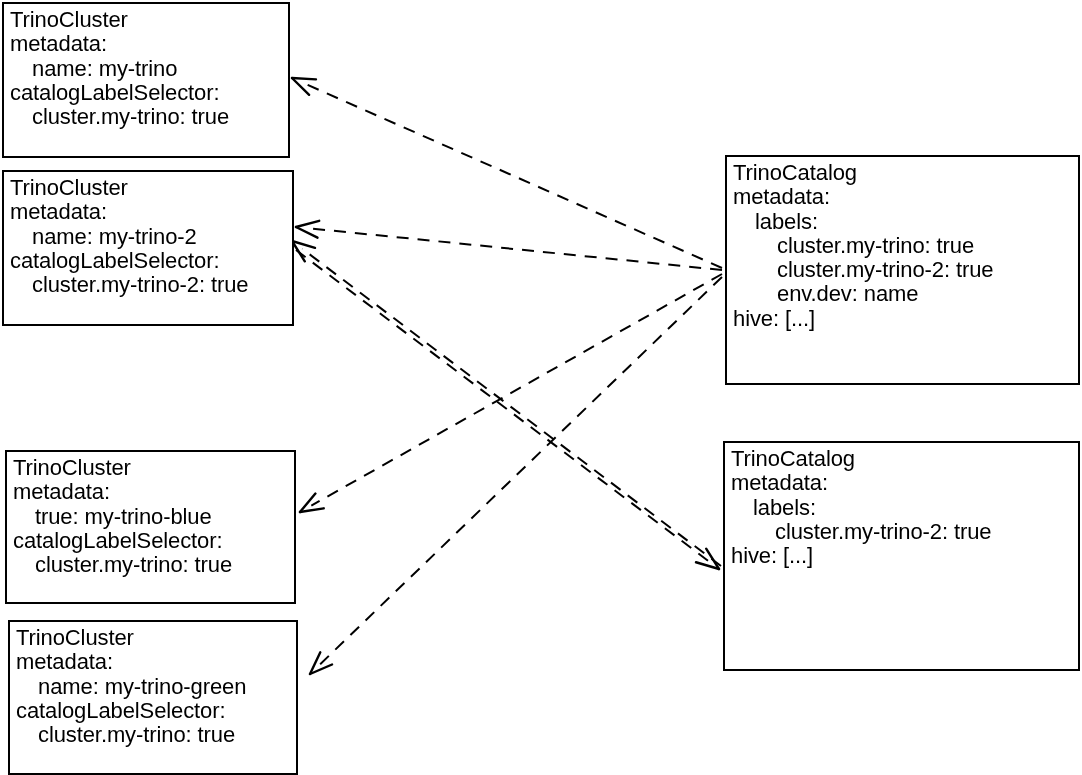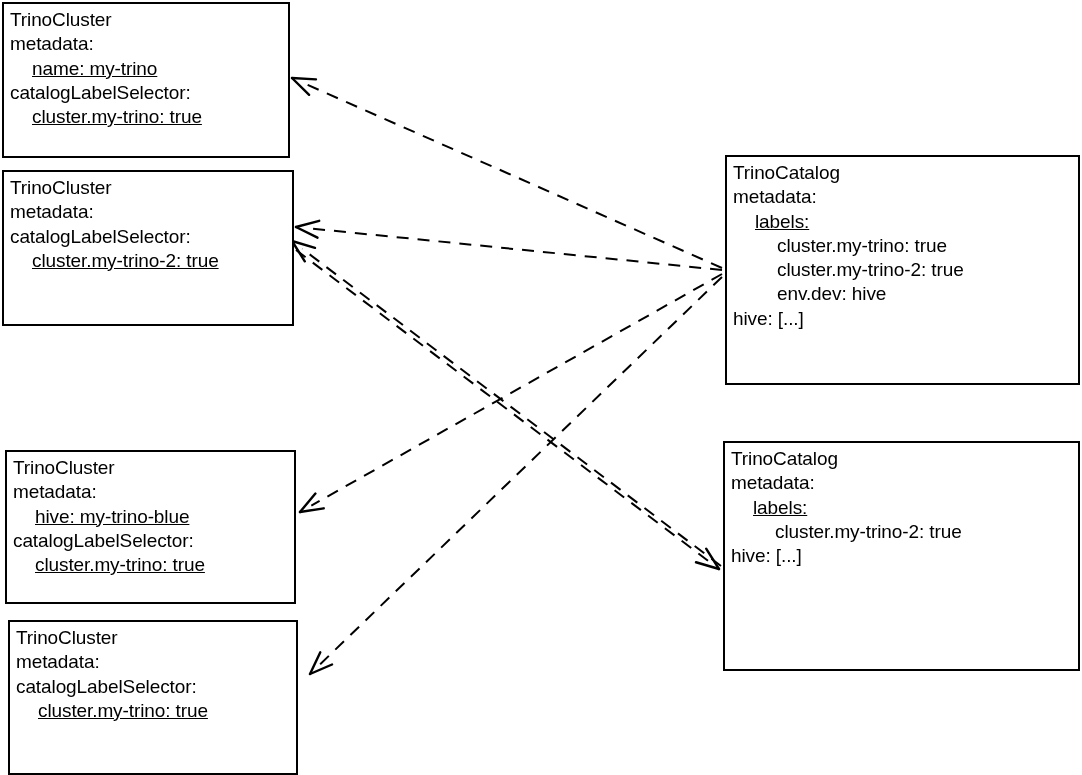--- a/index.html
+++ b/index.html
@@ -17,27 +17,27 @@
   }
   .node {
     position: absolute;
     box-sizing: border-box;
     border: 2px solid #000000;
     background: #ffffff;
     padding: 4px 0 0 6px;
     z-index: 2;
   }
   .line {
-    font-size: 19px;
+    font-size: 22px;
     line-height: 24.3px;
     color: #000000;
     white-space: pre;
     letter-spacing: -0.1px;
   }
-  .indent1 { padding-left: 22px; text-decoration: underline; }
+  .indent1 { padding-left: 22px; }
   .indent2 { padding-left: 44px; }
   #wires {
     position: absolute;
     left: 0;
     top: 0;
     width: 1082px;
     height: 775px;
     z-index: 1;
     overflow: visible;
   }
@@ -84,43 +84,45 @@
       <div class="node" style="left: 2px; top: 2px; width: 288px; height: 156px; border-color: rgb(0, 0, 0);">
         <div class="line">TrinoCluster</div>
         <div class="line">metadata:</div>
         <div class="line indent1">name: my-trino</div>
         <div class="line">catalogLabelSelector:</div>
         <div class="line indent1">cluster.my-trino: true</div>
       </div>
       <div class="node" style="left: 2px; top: 170px; width: 292px; height: 156px; border-color: rgb(0, 0, 0);">
         <div class="line">TrinoCluster</div>
         <div class="line">metadata:</div>
+        <div class="line indent1">name: my-trino-2</div>
         <div class="line">catalogLabelSelector:</div>
         <div class="line indent1">cluster.my-trino-2: true</div>
       </div>
       <div class="node" style="left: 5px; top: 450px; width: 291px; height: 154px; border-color: rgb(0, 0, 0);">
         <div class="line">TrinoCluster</div>
         <div class="line">metadata:</div>
-        <div class="line indent1">hive: my-trino-blue</div>
+        <div class="line indent1">true: my-trino-blue</div>
         <div class="line">catalogLabelSelector:</div>
         <div class="line indent1">cluster.my-trino: true</div>
       </div>
       <div class="node" style="left: 8px; top: 620px; width: 290px; height: 155px; border-color: rgb(0, 0, 0);">
         <div class="line">TrinoCluster</div>
         <div class="line">metadata:</div>
+        <div class="line indent1">name: my-trino-green</div>
         <div class="line">catalogLabelSelector:</div>
         <div class="line indent1">cluster.my-trino: true</div>
       </div>
       <div class="node" style="left: 725px; top: 155px; width: 355px; height: 230px; border-color: rgb(0, 0, 0);">
         <div class="line">TrinoCatalog</div>
         <div class="line">metadata:</div>
         <div class="line indent1">labels:</div>
         <div class="line indent2">cluster.my-trino: true</div>
         <div class="line indent2">cluster.my-trino-2: true</div>
-        <div class="line indent2">env.dev: hive</div>
+        <div class="line indent2">env.dev: name</div>
         <div class="line">hive: [...]</div>
       </div>
       <div class="node" style="left: 723px; top: 441px; width: 357px; height: 230px; border-color: rgb(0, 0, 0);">
         <div class="line">TrinoCatalog</div>
         <div class="line">metadata:</div>
         <div class="line indent1">labels:</div>
         <div class="line indent2">cluster.my-trino-2: true</div>
         <div class="line">hive: [...]</div>
       </div>
     </div>

